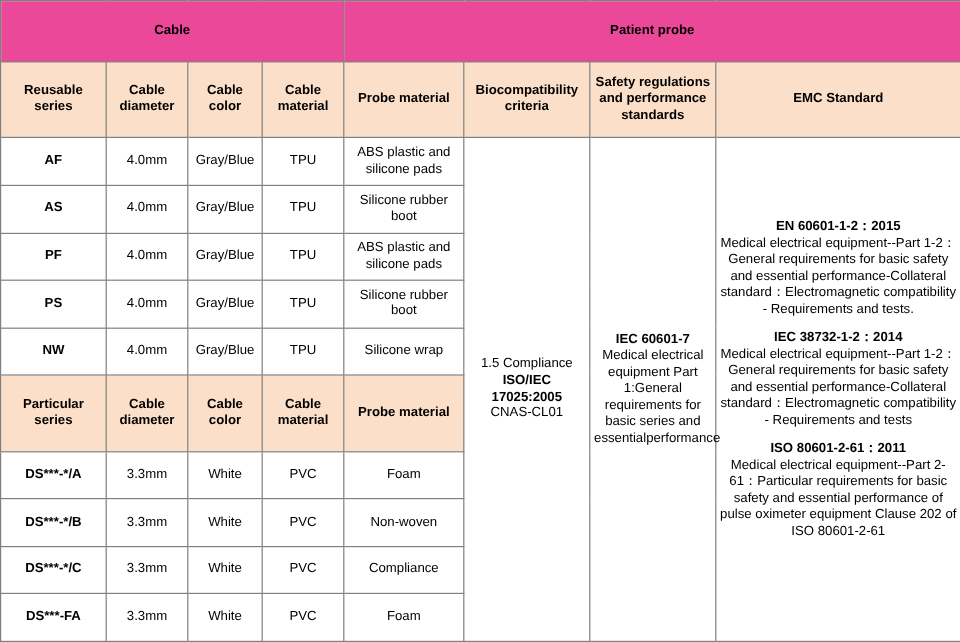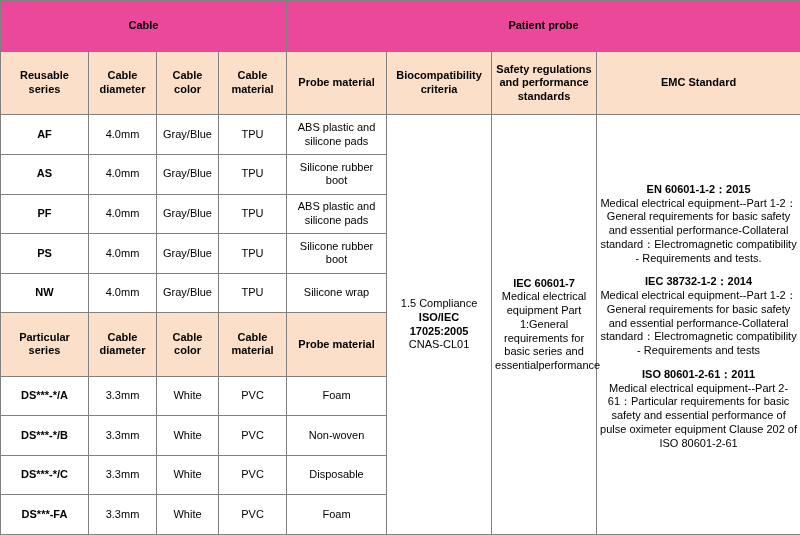--- a/index.html
+++ b/index.html
@@ -207,21 +207,21 @@
       <td>White</td>
       <td>PVC</td>
       <td>Non-woven</td>
     </tr>
 
     <tr class="datarow">
       <td class="rowlabel-red">DS***-*/C</td>
       <td>3.3mm</td>
       <td>White</td>
       <td>PVC</td>
-      <td>Disposable</td>
+      <td>Compliance</td>
     </tr>
 
     <tr class="datarow">
       <td class="rowlabel-red">DS***-FA</td>
       <td>3.3mm</td>
       <td>White</td>
       <td>PVC</td>
       <td>Foam</td>
     </tr>
   </tbody>

